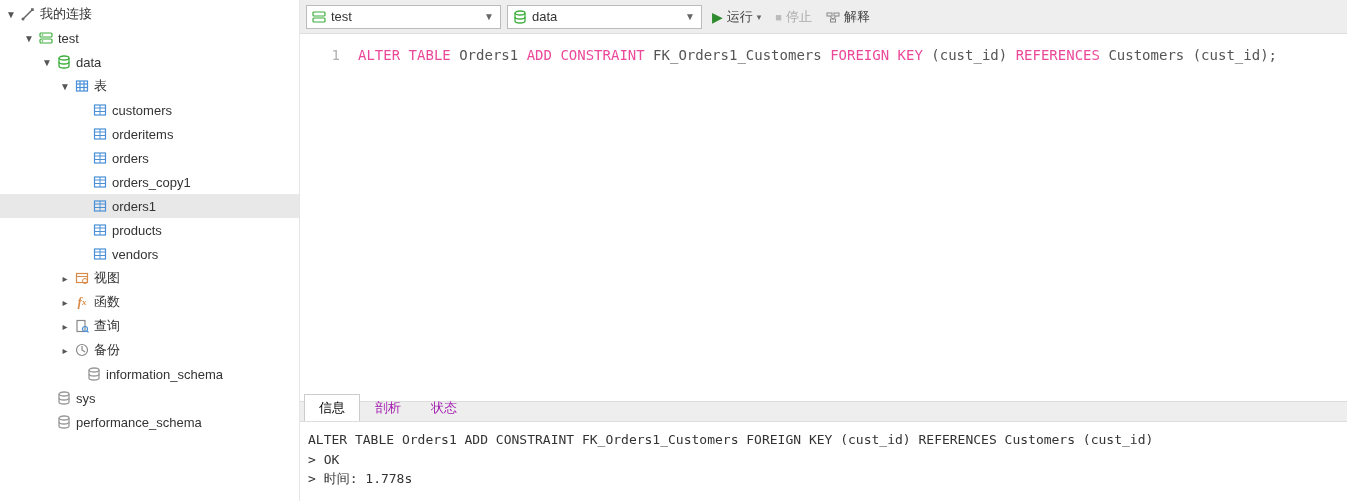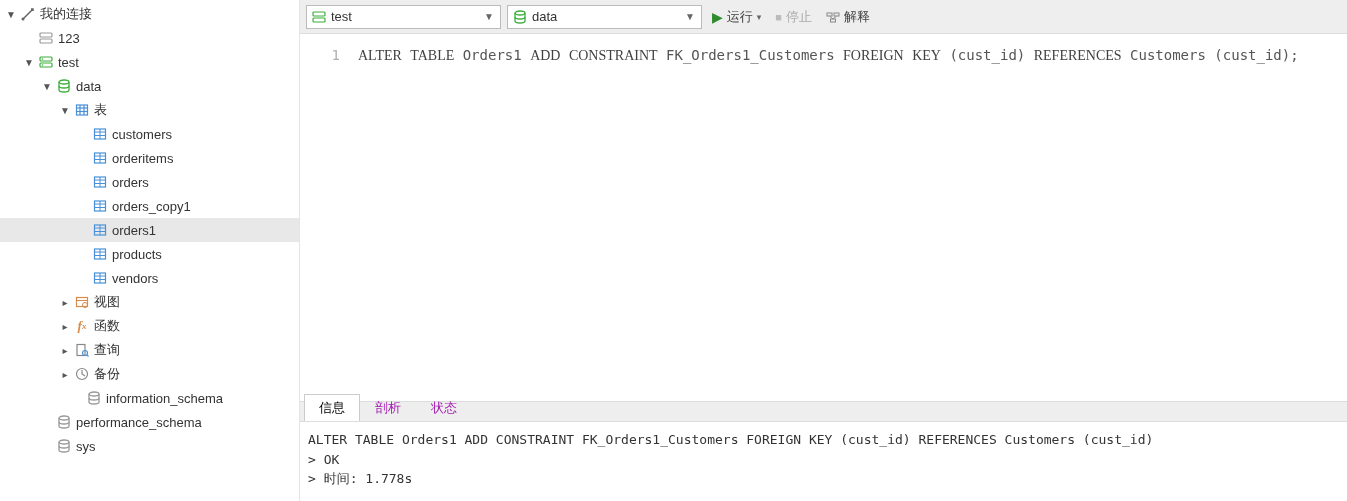--- a/index.html
+++ b/index.html
@@ -19,21 +19,21 @@
   .combo .ctext { flex:1; font-size:13px; color:#333; }
   .combo .cdrop { width:14px; color:#666; font-size:10px; text-align:center; }
   .tbtn { display:flex; align-items:center; gap:4px; padding:0 4px; height:24px; color:#444; }
   .tbtn.disabled { color:#aaa; }
   .run-icon { color:#2e8b2e; font-size:14px; }
   .stop-icon { color:#bbb; font-size:11px; }
   .explain-icon { color:#888; font-size:12px; }
   .editor { flex:1; display:flex; font-family: Consolas, monospace; font-size:14px; line-height:22px; }
   .gutter { width: 50px; text-align:right; padding: 10px 10px 0 0; color:#b0b0b0; background:#fff; }
   .code { flex:1; padding: 10px 8px 0 8px; white-space:pre; color:#333; }
-  .kw { color:#404040;font-family:Liberation Serif, serif; }
+  .kw { color:#ec4899; }
   .ident { color:#555; }
   .result-tabs { height:20px; background:#eeeeee; border-top:1px solid #ddd; display:flex; align-items:flex-end; padding-left:4px; }
   .rtab { padding: 4px 14px; font-size:13px; color:#a21caf; border:1px solid transparent; border-bottom:none; cursor:pointer;}
   .rtab.active { background:#fff; border-color:#ccc; color:#000;}
   .result-body { flex: 0 0 80px; font-family: Consolas, monospace; font-size:13px; padding: 8px 8px; color:#333; white-space:pre-wrap; border-top:1px solid #ddd; line-height:1.5;}
 
   
   .ic-conn { color:#666; }
   .ic-server { color:#3cae3c; }
   .ic-server-grey { color:#999; }
@@ -59,30 +59,20 @@
         <span class="twisty">▼</span>
         <span class="ticon ic-conn">
           <svg width="14" height="14" viewBox="0 0 14 14">
               <path d="M2 12 L12 2 M10 2 L12 2 L12 4" stroke="#666" stroke-width="1.5" fill="none"></path>
               <circle cx="2" cy="12" r="1.5" fill="#666"></circle>
             </svg>
         </span>
         <span>我的连接</span>
       </li>
 
-      <li class="tree-item" style="padding-left:22px">
-        <span class="twisty empty">▶</span>
-        <span class="ticon ic-server-grey">
-          <svg width="14" height="14" viewBox="0 0 14 14">
-              <rect x="1" y="2" width="12" height="4" rx="1" fill="none" stroke="#999" stroke-width="1.2"></rect>
-              <rect x="1" y="8" width="12" height="4" rx="1" fill="none" stroke="#999" stroke-width="1.2"></rect>
-            </svg>
-        </span>
-        <span>123</span>
-      </li>
 
       <li class="tree-item" style="padding-left:22px">
         <span class="twisty">▼</span>
         <span class="ticon ic-server">
           <svg width="14" height="14" viewBox="0 0 14 14">
               <rect x="1" y="2" width="12" height="4" rx="1" fill="none" stroke="#3cae3c" stroke-width="1.2"></rect>
               <rect x="1" y="8" width="12" height="4" rx="1" fill="none" stroke="#3cae3c" stroke-width="1.2"></rect>
               <circle cx="3.5" cy="4" r="0.8" fill="#3cae3c"></circle>
               <circle cx="3.5" cy="10" r="0.8" fill="#3cae3c"></circle>
             </svg>
@@ -243,31 +233,31 @@
         <span>information_schema</span>
       </li>
       <li class="tree-item" style="padding-left:54px">
         <span class="ticon ic-db-grey">
             <svg width="14" height="14" viewBox="0 0 14 14">
               <ellipse cx="7" cy="3" rx="5" ry="2" fill="none" stroke="#999" stroke-width="1.3"></ellipse>
               <path d="M2 3 V11 A5 2 0 0 0 12 11 V3" fill="none" stroke="#999" stroke-width="1.3"></path>
               <path d="M2 7 A5 2 0 0 0 12 7" fill="none" stroke="#999" stroke-width="1.3"></path>
             </svg>
           </span>
-        <span>performance_schema</span>
+        <span>sys</span>
       </li>
       <li class="tree-item" style="padding-left:54px">
         <span class="ticon ic-db-grey">
             <svg width="14" height="14" viewBox="0 0 14 14">
               <ellipse cx="7" cy="3" rx="5" ry="2" fill="none" stroke="#999" stroke-width="1.3"></ellipse>
               <path d="M2 3 V11 A5 2 0 0 0 12 11 V3" fill="none" stroke="#999" stroke-width="1.3"></path>
               <path d="M2 7 A5 2 0 0 0 12 7" fill="none" stroke="#999" stroke-width="1.3"></path>
             </svg>
           </span>
-        <span>sys</span>
+        <span>performance_schema</span>
       </li>
 
     </ul>
   </div>
 
   <div class="main">
     <div class="toolbar">
       <div class="combo">
         <span class="cicon">
             <svg width="14" height="14" viewBox="0 0 14 14">

